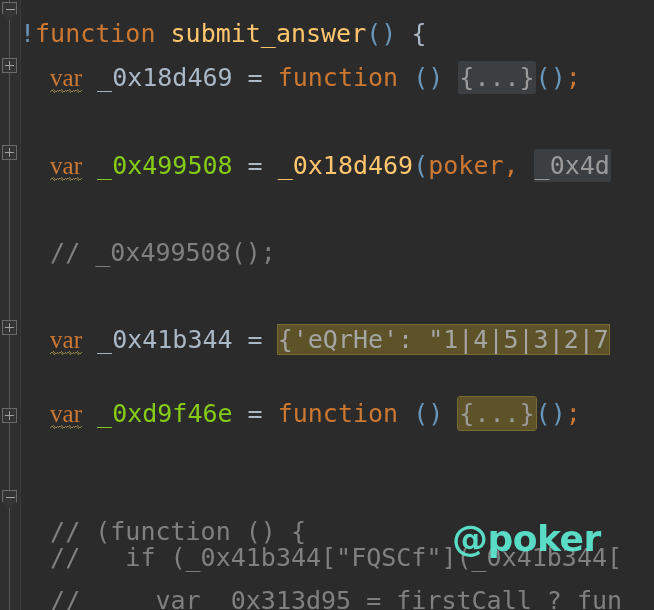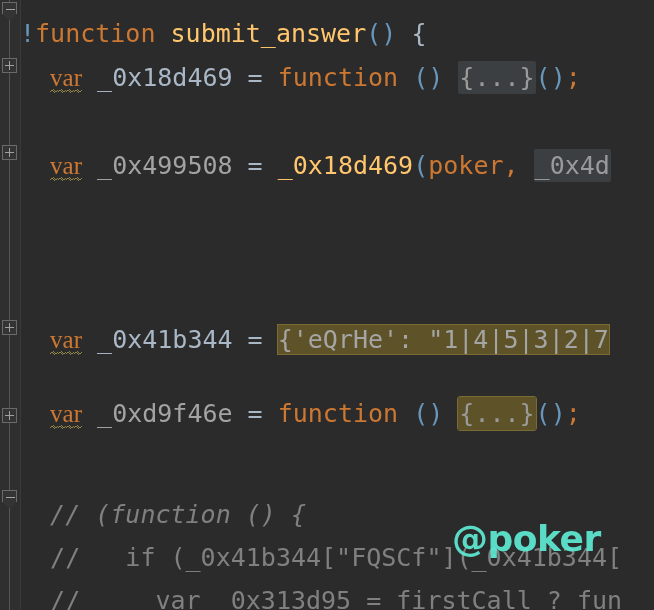--- a/index.html
+++ b/index.html
@@ -98,21 +98,21 @@
     line-height: 43px;
     white-space: pre;
     font-size: 25px;
     letter-spacing: 0px;
   }
 
   
   .t-kw       { color: #cc7832; }            
   .t-fn       { color: #ffc66d; }            
   .t-ident    { color: #a9b7c6; }            
-  .t-dim      { color: #a3a3a3; }            
+  .t-dim      { color: #84cc16; }            
   .t-paren    { color: #6897bb; }            
   .t-brace    { color: #a9b7c6; }            
   .t-punct    { color: #cc7832; }            
   .t-comment  { color: #808080; }            
   .t-bang     { color: #6897bb; }
   .t-op       { color: #a9b7c6; }
   .t-str      { color: #a5a5a5; }
 
   
   .squiggle {
@@ -187,27 +187,27 @@
   </div>
 
   <div class="editor">
 
     <div class="line" style="top:0px;"><span class="t-bang">!</span><span class="t-kw">function</span><span class="t-op"> </span><span class="t-fn">submit_answer</span><span class="t-paren">()</span><span class="t-brace"> {</span></div>
 
     <div class="line" style="top:44px;"><span class="t-op">  </span><span class="squiggle t-kw">var</span><span class="t-ident"> _0x18d469</span><span class="t-op"> = </span><span class="t-kw">function</span><span class="t-paren"> () </span><span class="fold-badge">{...}</span><span class="t-paren">()</span><span class="t-punct">;</span></div>
 
     <div class="line" style="top:132px;"><span class="t-op">  </span><span class="squiggle t-kw">var</span><span class="t-dim"> _0x499508</span><span class="t-op"> = </span><span class="t-fn">_0x18d469</span><span class="t-paren">(</span><span class="t-kw">poker</span><span class="t-punct">, </span><span class="fold-badge t-dim">_0x4d</span></div>
 
-    <div class="line" style="top:219px;"><span class="t-op">  </span></div>
+    <div class="line" style="top:219px;"><span class="t-op">  </span><span class="t-comment">// _0x499508();</span></div>
 
     <div class="line" style="top:306px;"><span class="t-op">  </span><span class="squiggle t-kw">var</span><span class="t-ident"> _0x41b344</span><span class="t-op"> = </span><span class="hl t-str">{'eQrHe': "1|4|5|3|2|7</span></div>
 
     <div class="line" style="top:380px;"><span class="t-op">  </span><span class="squiggle t-kw">var</span><span class="t-dim"> _0xd9f46e</span><span class="t-op"> = </span><span class="t-kw">function</span><span class="t-paren"> () </span><span class="fold-badge hit">{...}</span><span class="t-paren">()</span><span class="t-punct">;</span></div>
 
-    <div class="line" style="top:481px;font-style:italic;"><span class="t-op">  </span><span class="t-comment">// (function () {</span></div>
+    <div class="line" style="top:498px;"><span class="t-op">  </span><span class="t-comment">// (function () {</span></div>
 
     <div class="line" style="top:524px;"><span class="t-op">  </span><span class="t-comment">//   if (_0x41b344["FQSCf"](_0x41b344[</span></div>
 
     <div class="line" style="top:567px;"><span class="t-op">  </span><span class="t-comment">//     var _0x313d95 = firstCall ? fun</span></div>
 
   </div>
 
   <div class="watermark" style="left:452px; top:518px;">@poker</div>
 
 </div>

